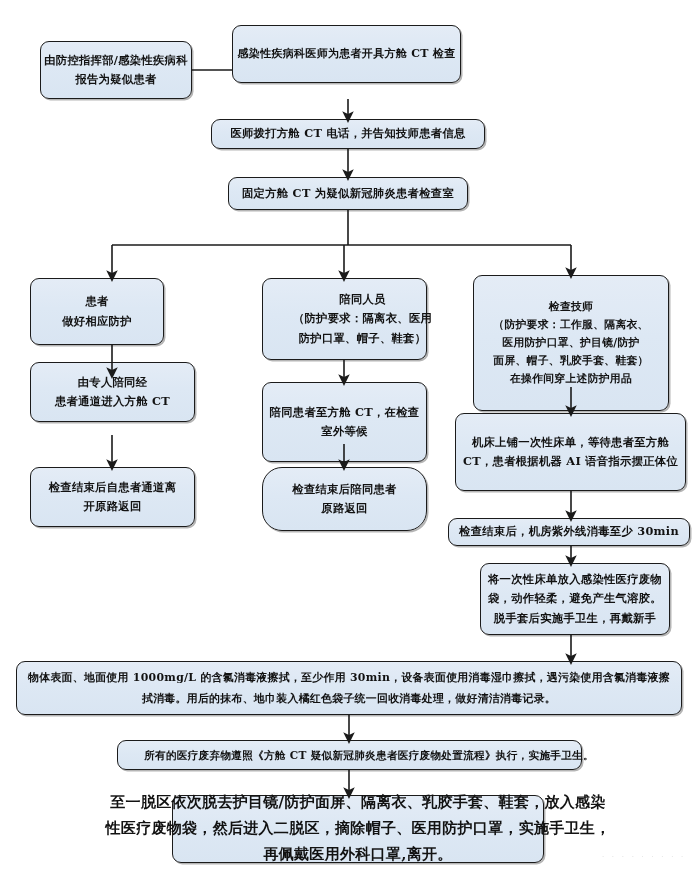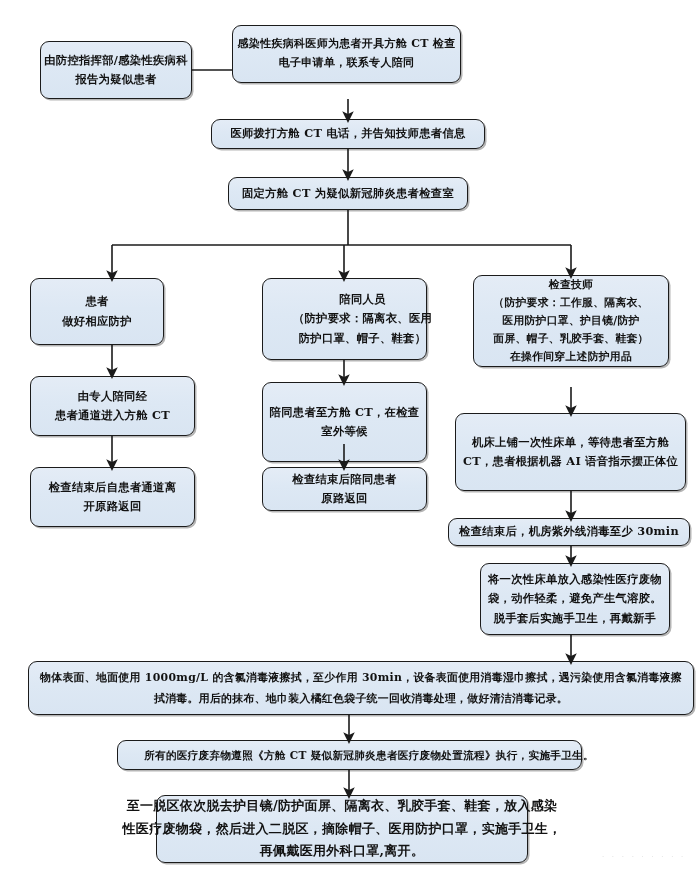--- a/index.html
+++ b/index.html
@@ -49,80 +49,79 @@
 <body>
 
 <div id="chart">
 
   <div class="node" style="left: 40px; top: 41px; width: 152px; height: 58px;">
       <span class="ln">由防控指挥部/感染性疾病科</span>
       <span class="ln">报告为疑似患者</span>
     </div>
     <div class="node" style="left: 232px; top: 25px; width: 229px; height: 58px; font-size: 11px;">
       <span class="ln">感染性疾病科医师为患者开具方舱 CT 检查</span>
-      <span class="ln">电子申请单，联系专人陪同</span>
     </div>
     <div class="node oneline" style="left: 211px; top: 119px; width: 274px; height: 30px;">
       <span class="ln">医师拨打方舱 CT 电话，并告知技师患者信息</span>
     </div>
     <div class="node oneline" style="left: 228px; top: 177px; width: 240px; height: 33px;">
       <span class="ln">固定方舱 CT 为疑似新冠肺炎患者检查室</span>
     </div>
     <div class="node" style="left: 30px; top: 278px; width: 134px; height: 67px;">
       <span class="ln">患者</span>
       <span class="ln">做好相应防护</span>
     </div>
-    <div class="node" style="left: 30px; top: 376px; width: 165px; height: 60px;">
+    <div class="node" style="left: 30px; top: 362px; width: 165px; height: 60px;">
       <span class="ln">由专人陪同经</span>
       <span class="ln">患者通道进入方舱 CT</span>
     </div>
     <div class="node" style="left: 30px; top: 467px; width: 165px; height: 60px;">
       <span class="ln">检查结束后自患者通道离</span>
       <span class="ln">开原路返回</span>
     </div>
     <div class="node" style="left: 262px; top: 278px; width: 165px; height: 82px; padding-left: 42px;">
       <span class="ln">陪同人员</span>
       <span class="ln">（防护要求：隔离衣、医用</span>
       <span class="ln">防护口罩、帽子、鞋套）</span>
     </div>
     <div class="node" style="left: 262px; top: 382px; width: 165px; height: 80px;">
       <span class="ln">陪同患者至方舱 CT，在检查</span>
       <span class="ln">室外等候</span>
     </div>
-    <div class="node" style="left: 262px; top: 467px; width: 165px; height: 44px;">
+    <div class="node" style="left: 262px; top: 467px; width: 165px; height: 64px; border-radius: 20px;">
       <span class="ln">检查结束后陪同患者</span>
       <span class="ln">原路返回</span>
     </div>
-    <div class="node sm" style="left: 473px; top: 275px; width: 196px; height: 92px; align-items: center;">
+    <div class="node sm" style="left: 473px; top: 275px; width: 196px; height: 136px; align-items: center;">
       <span class="ln">检查技师</span>
       <span class="ln">（防护要求：工作服、隔离衣、</span>
       <span class="ln">医用防护口罩、护目镜/防护</span>
       <span class="ln">面屏、帽子、乳胶手套、鞋套）</span>
       <span class="ln">在操作间穿上述防护用品</span>
     </div>
     <div class="node" style="left: 455px; top: 413px; width: 231px; height: 78px;">
       <span class="ln">机床上铺一次性床单，等待患者至方舱</span>
       <span class="ln">CT，患者根据机器 AI 语音指示摆正体位</span>
     </div>
     <div class="node oneline" style="left: 448px; top: 518px; width: 242px; height: 28px;">
       <span class="ln">检查结束后，机房紫外线消毒至少 30min</span>
     </div>
     <div class="node" style="left: 480px; top: 563px; width: 190px; height: 72px;">
       <span class="ln">将一次性床单放入感染性医疗废物</span>
       <span class="ln">袋，动作轻柔，避免产生气溶胶。</span>
       <span class="ln">脱手套后实施手卫生，再戴新手</span>
     </div>
-    <div class="node wide" style="left: 16px; top: 661px; width: 666px; height: 54px; margin-left: 12px;">
+    <div class="node wide" style="left: 16px; top: 661px; width: 666px; height: 54px;">
       <span class="ln" style="white-space: nowrap;">物体表面、地面使用 1000mg/L 的含氯消毒液擦拭，至少作用 30min，设备表面使用消毒湿巾擦拭，遇污染使用含氯消毒液擦</span>
       <span class="ln" style="white-space: nowrap;">拭消毒。用后的抹布、地巾装入橘红色袋子统一回收消毒处理，做好清洁消毒记录。</span>
     </div>
     <div class="node wide oneline" style="left: 117px; top: 740px; width: 465px; height: 30px; font-size: 10.6px;">
       <span class="ln" style="white-space: nowrap; margin-left: 39px;">所有的医疗废弃物遵照《方舱 CT 疑似新冠肺炎患者医疗废物处置流程》执行，实施手卫生。</span>
     </div>
-    <div class="node" style="left: 156px; top: 795px; width: 372px; height: 68px; font-size: 13px;">
+    <div class="node" style="left: 172px; top: 795px; width: 372px; height: 68px; font-size: 15px;">
       <span class="ln">至一脱区依次脱去护目镜/防护面屏、隔离衣、乳胶手套、鞋套，放入感染</span>
       <span class="ln">性医疗废物袋，然后进入二脱区，摘除帽子、医用防护口罩，实施手卫生，</span>
       <span class="ln">再佩戴医用外科口罩,离开。</span>
     </div>
     <svg class="links" viewBox="0 0 700 893">
     <defs>
       <marker id="ah" markerWidth="9" markerHeight="9" refX="4.2" refY="4.2" orient="auto">
         <path d="M0.6,0.6 L8,4.2 L0.6,7.8 L2.4,4.2 Z" fill="#1b1b1b"></path>
       </marker>
     </defs>

